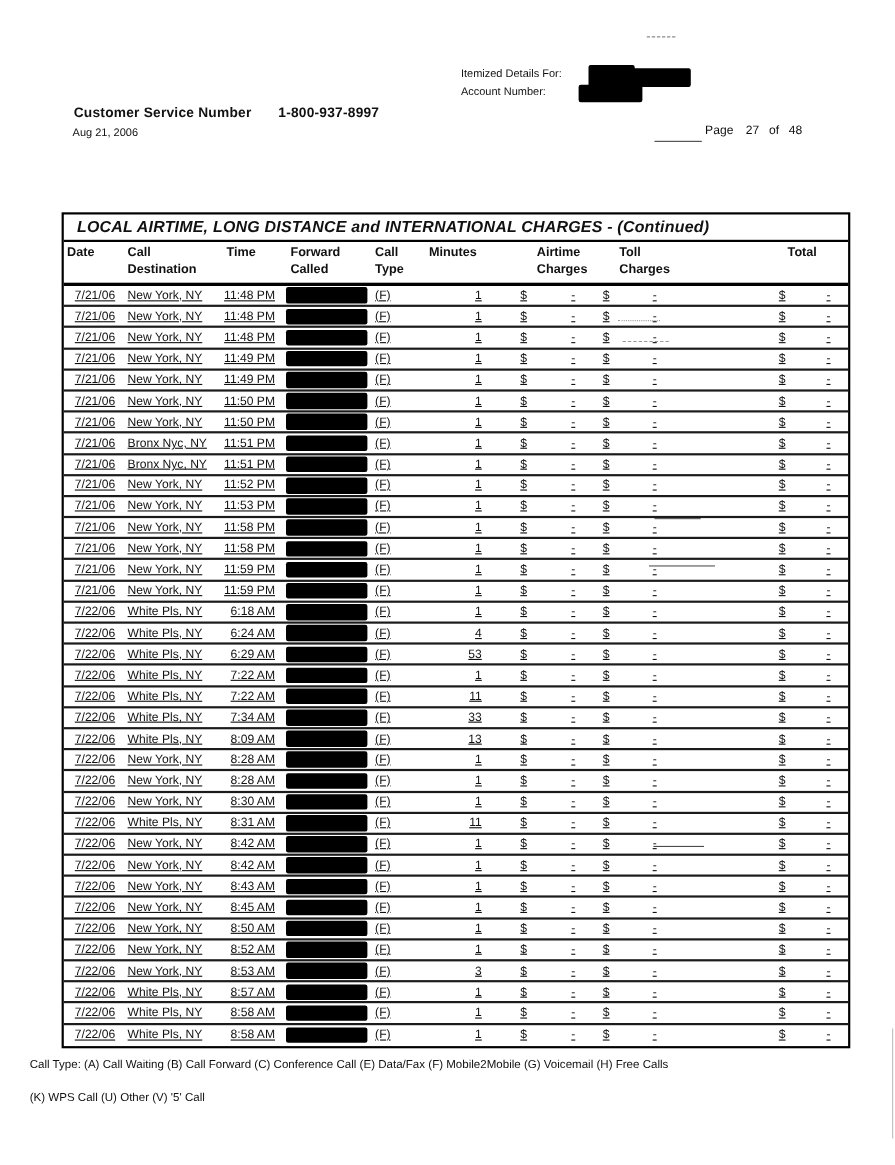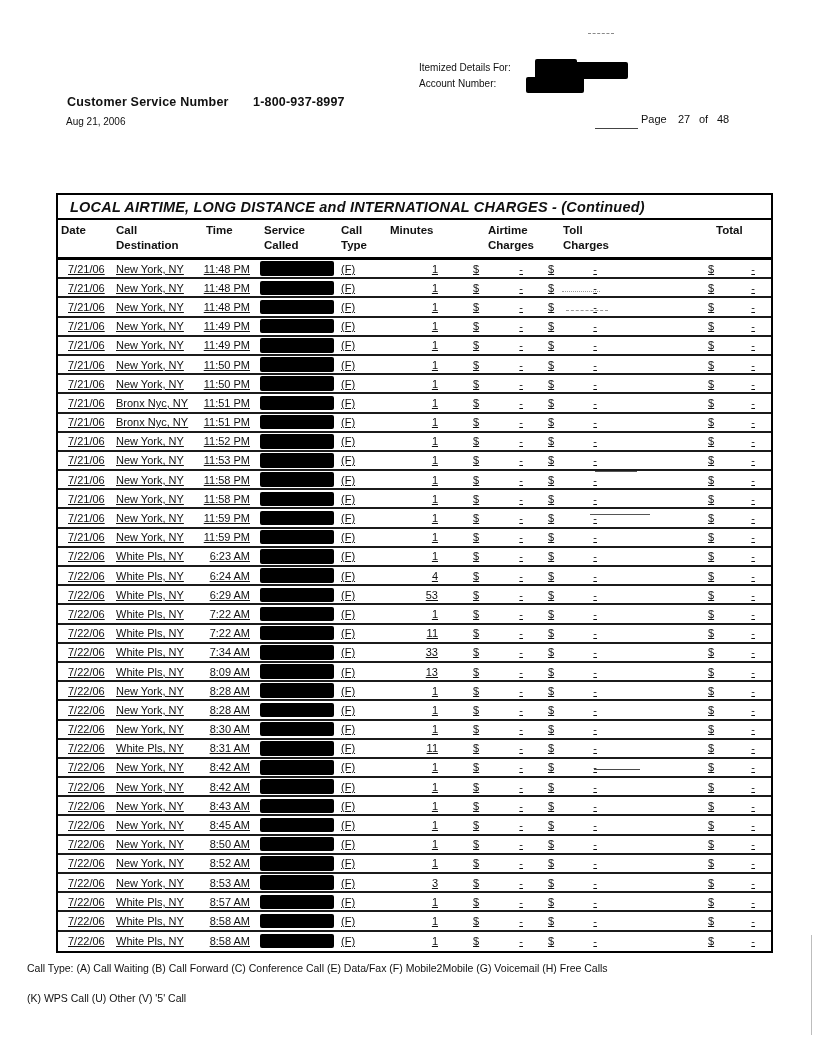--- a/index.html
+++ b/index.html
@@ -79,21 +79,21 @@
   <div class="table-title">LOCAL AIRTIME, LONG DISTANCE and INTERNATIONAL CHARGES  - (Continued)</div>
 
   <div class="table-header">
     <div class="th" style="left:3px;">Date</div>
     <div class="th" style="left:58px;">
       <div>Call</div>
       <div>Destination</div>
     </div>
     <div class="th" style="left:148px;">Time</div>
     <div class="th" style="left:206px;">
-      <div>Service</div>
+      <div>Forward</div>
       <div>Called</div>
     </div>
     <div class="th" style="left:283px;">
       <div>Call</div>
       <div>Type</div>
     </div>
     <div class="th" style="left:332px;">Minutes</div>
     <div class="th" style="left:430px;">
       <div>Airtime</div>
       <div>Charges</div>
@@ -447,21 +447,21 @@
         </div>
         <div class="c-sp"></div>
         <div class="c-tot">
           <span>$</span>
           <span>-</span>
         </div>
       </div>
       <div class="row">
         <div class="c-date">7/22/06</div>
         <div class="c-dest">White Pls, NY</div>
-        <div class="c-time">6:23 AM</div>
+        <div class="c-time">6:18 AM</div>
         <div class="c-num">
           <div class="redact"></div>
         </div>
         <div class="c-type">(F)</div>
         <div class="c-min">1</div>
         <div class="c-air">
           <span>$</span>
           <span>-</span>
         </div>
         <div class="c-toll">

